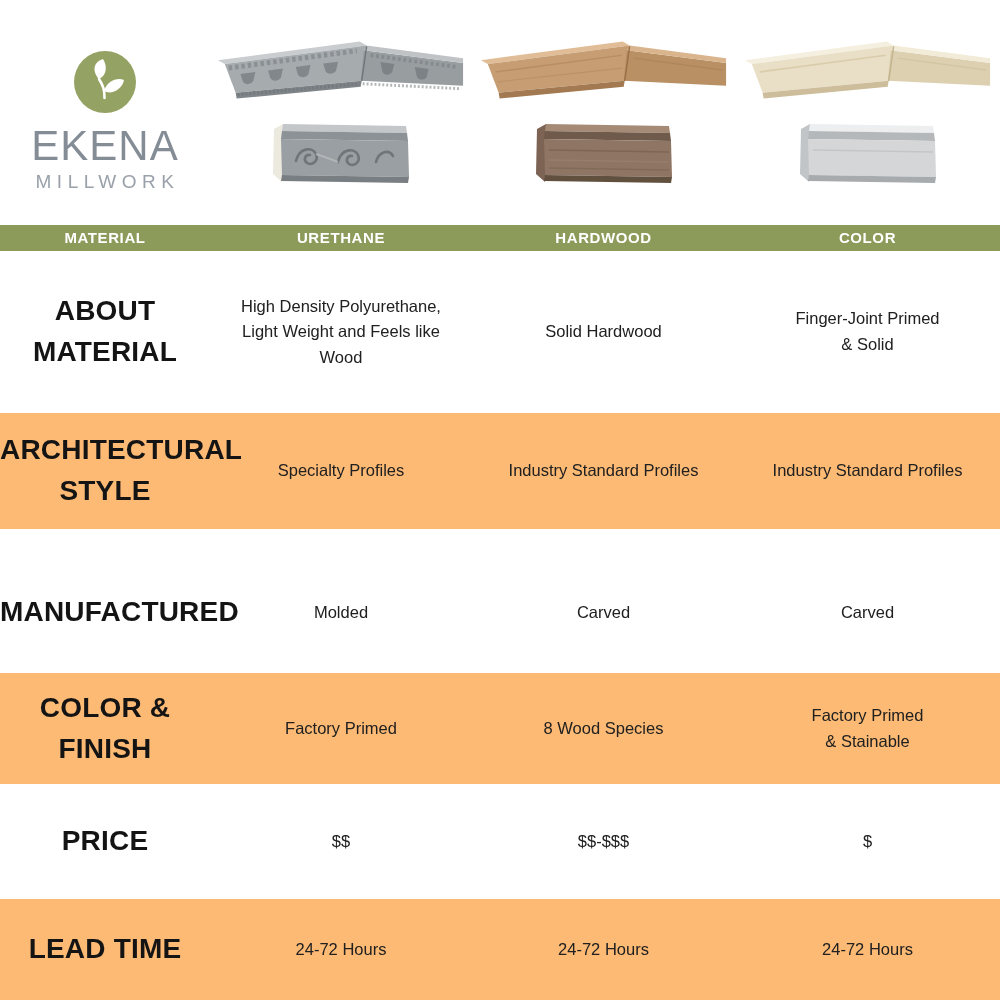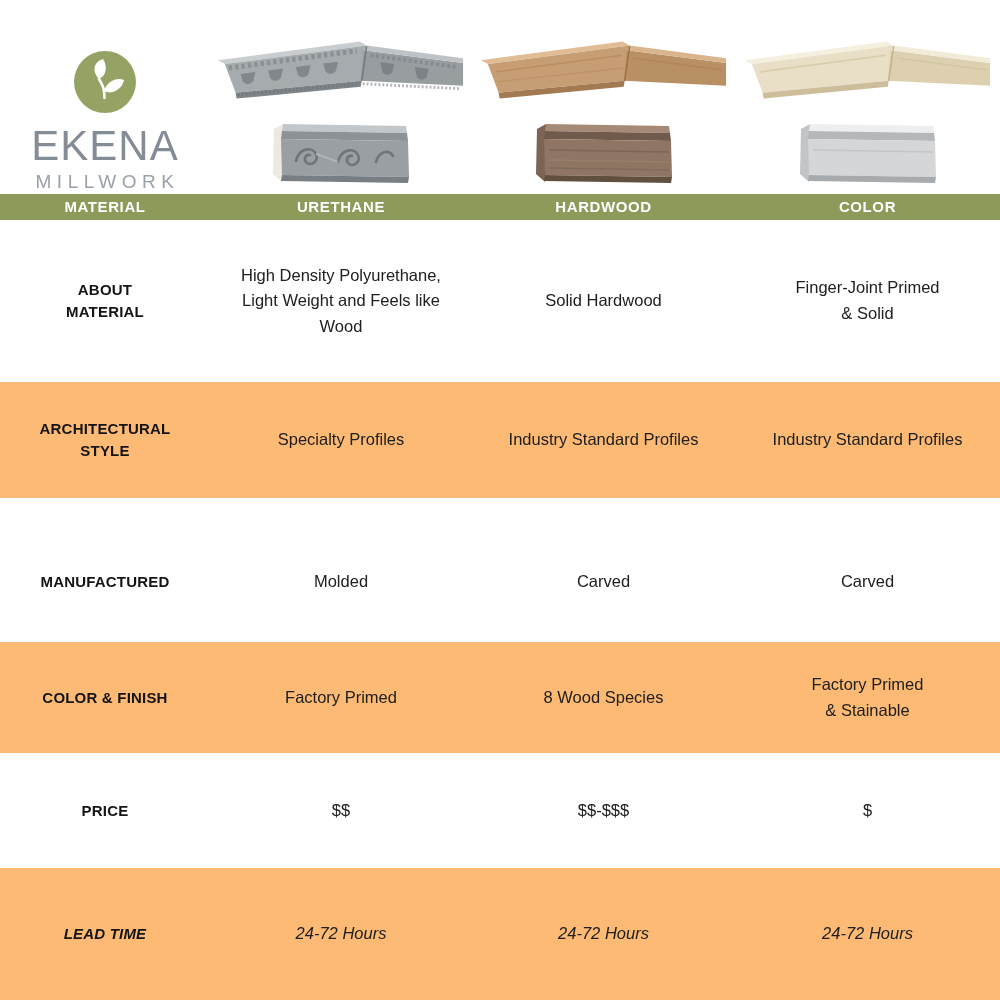--- a/index.html
+++ b/index.html
@@ -34,29 +34,29 @@
   .band-cell{
     text-align:center;color:#ffffff;font-weight:bold;font-size:15px;
     letter-spacing:.6px;line-height:26px;
   }
 
   
   .table{flex:1;display:flex;flex-direction:column;}
   .row{align-items:center;}
   .row.shaded{background:#fdba74;}
   .row-label{
-    text-align:center;font-weight:bold;font-size:15px;color:#141414;
+    text-align:center;font-weight:bold;font-size:28px;color:#141414;
     letter-spacing:.2px;line-height:1.45;white-space:pre-line;
   }
   .cell{
     text-align:center;font-size:16.5px;color:#202020;line-height:1.55;
     white-space:pre-line;padding:0 14px;
   }
   .r1{height:162px;} .r2{height:116px;} .r3{height:121px;margin-top:23px;}
-  .r4{height:111px;} .r5{height:115px;} .r6{height:132px;font-style:italic;}
+  .r4{height:111px;} .r5{height:115px;} .r6{height:101px;}
 </style>
 </head>
 <body>
 
 <div class="page">
 
   <header class="brand-header cols">
 
     <div class="logo-block">
       <svg class="logo-circle" viewBox="0 0 64 64">

